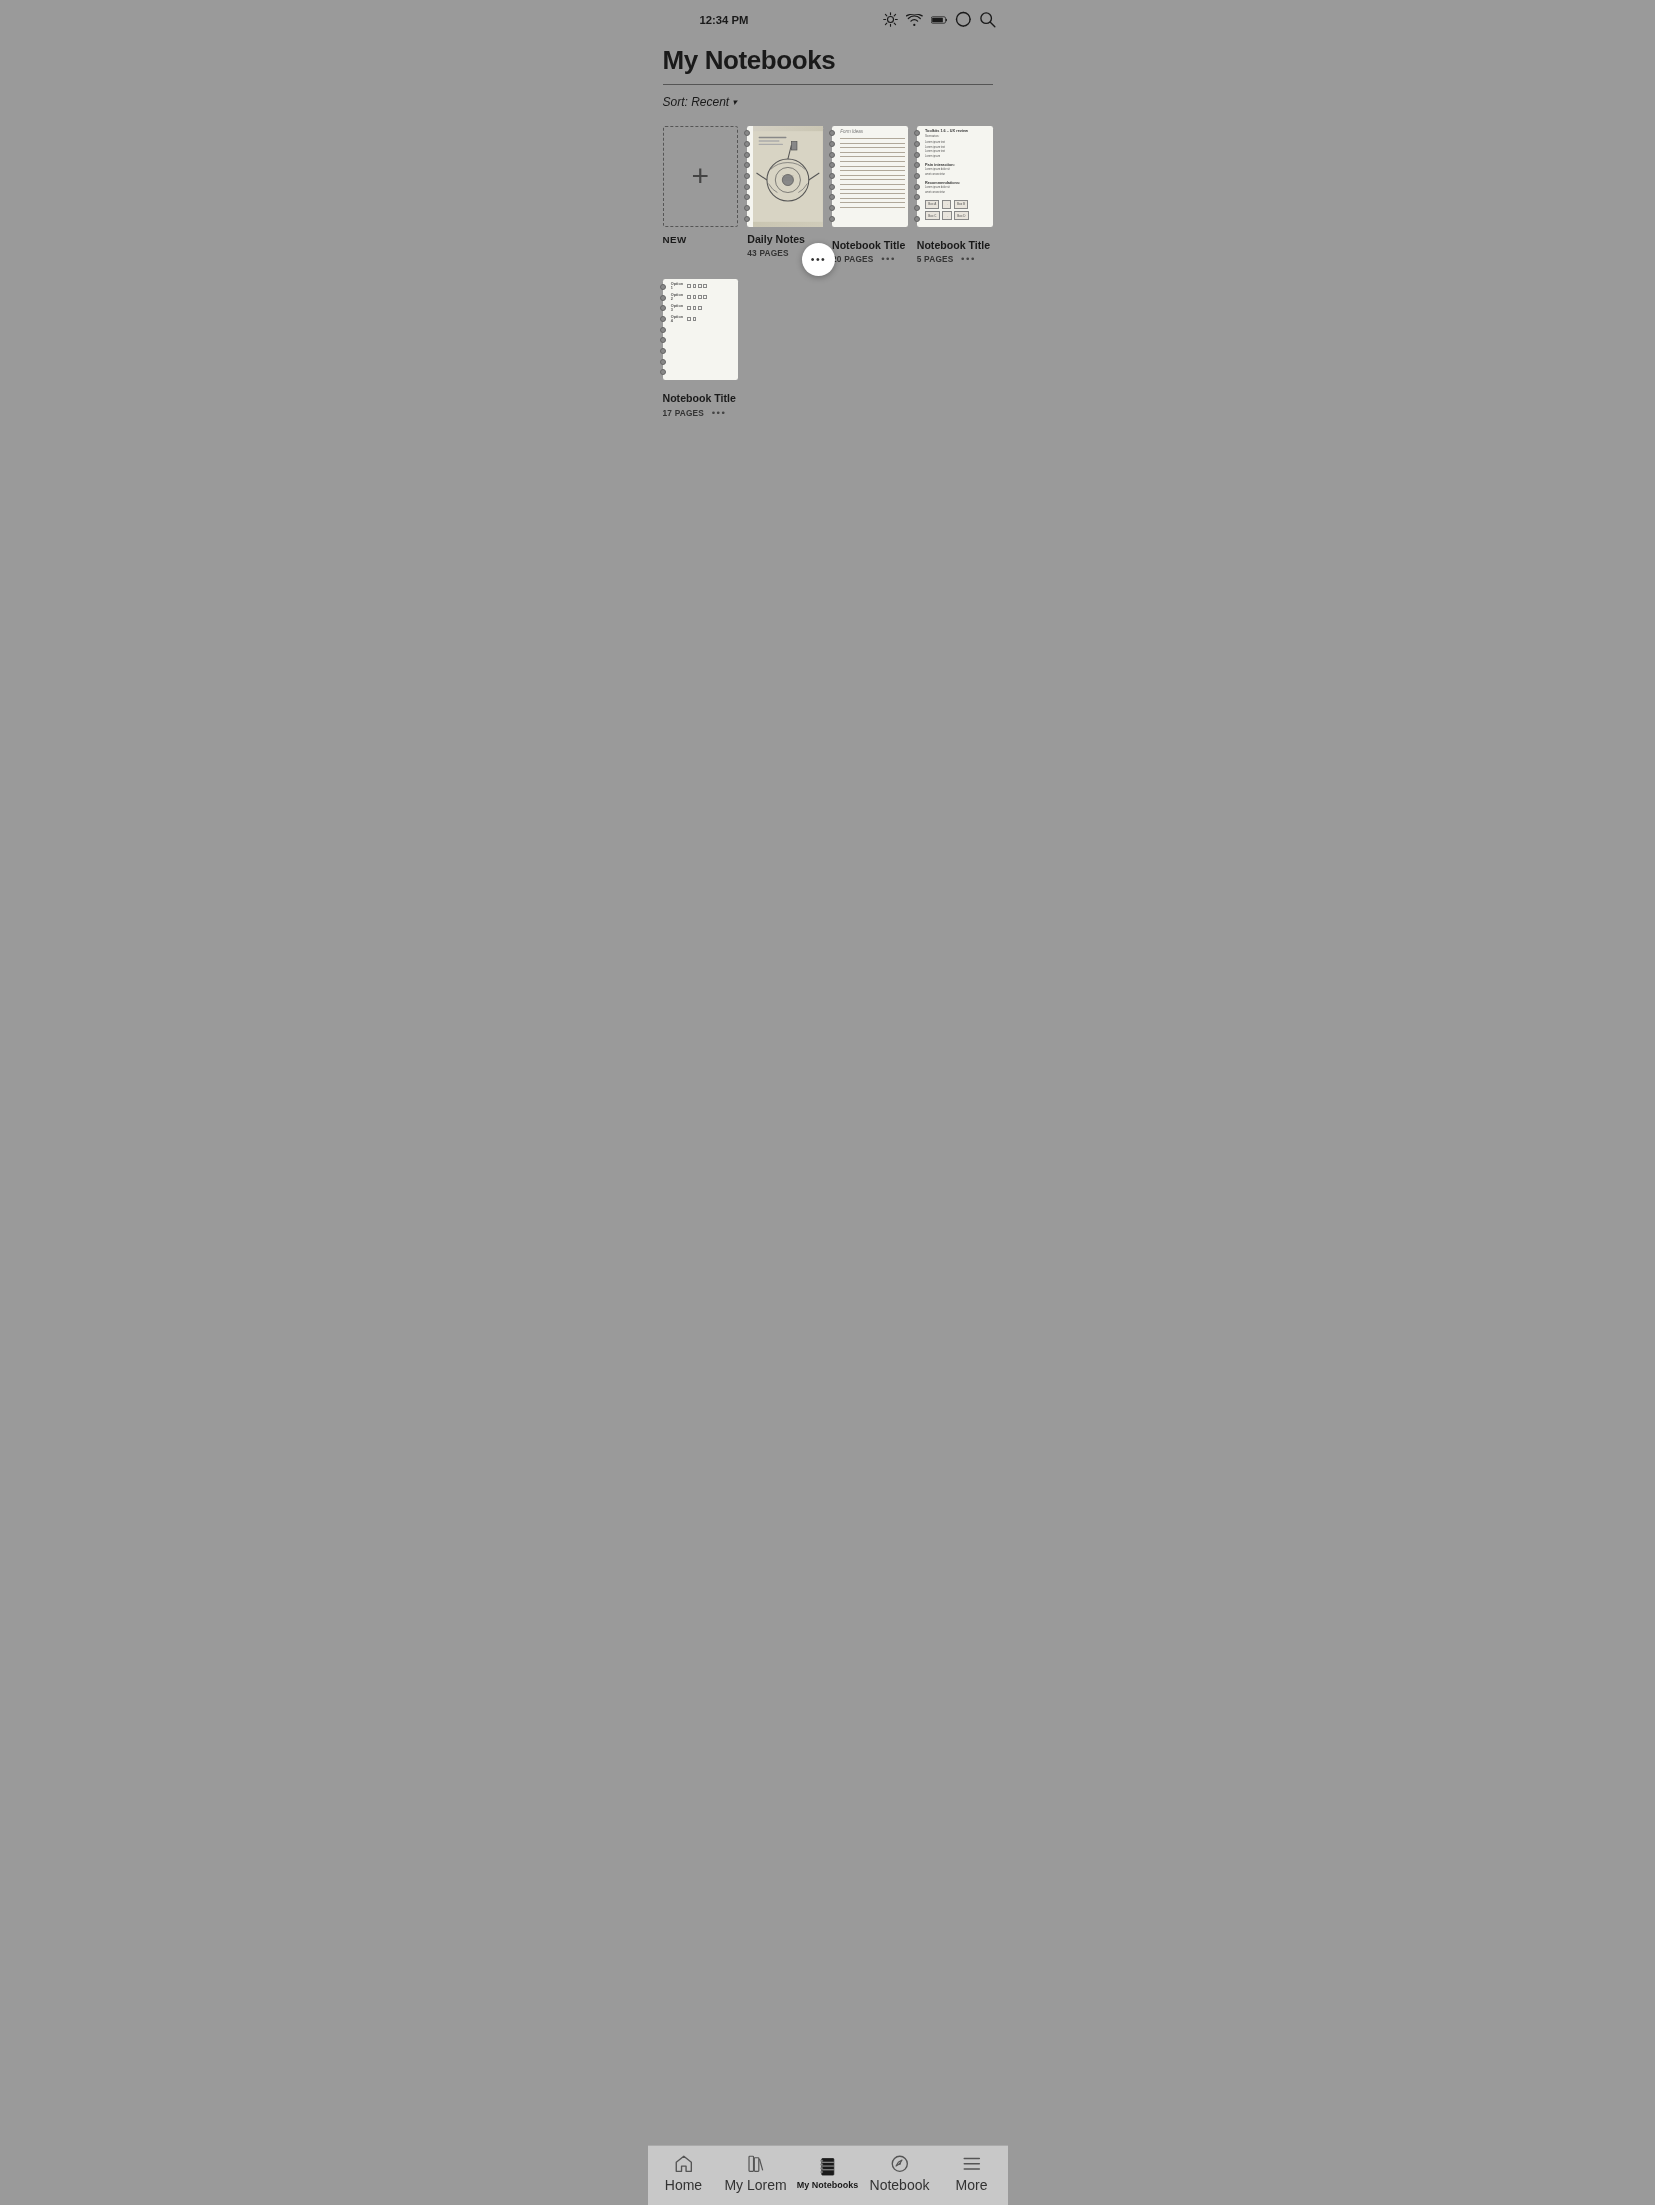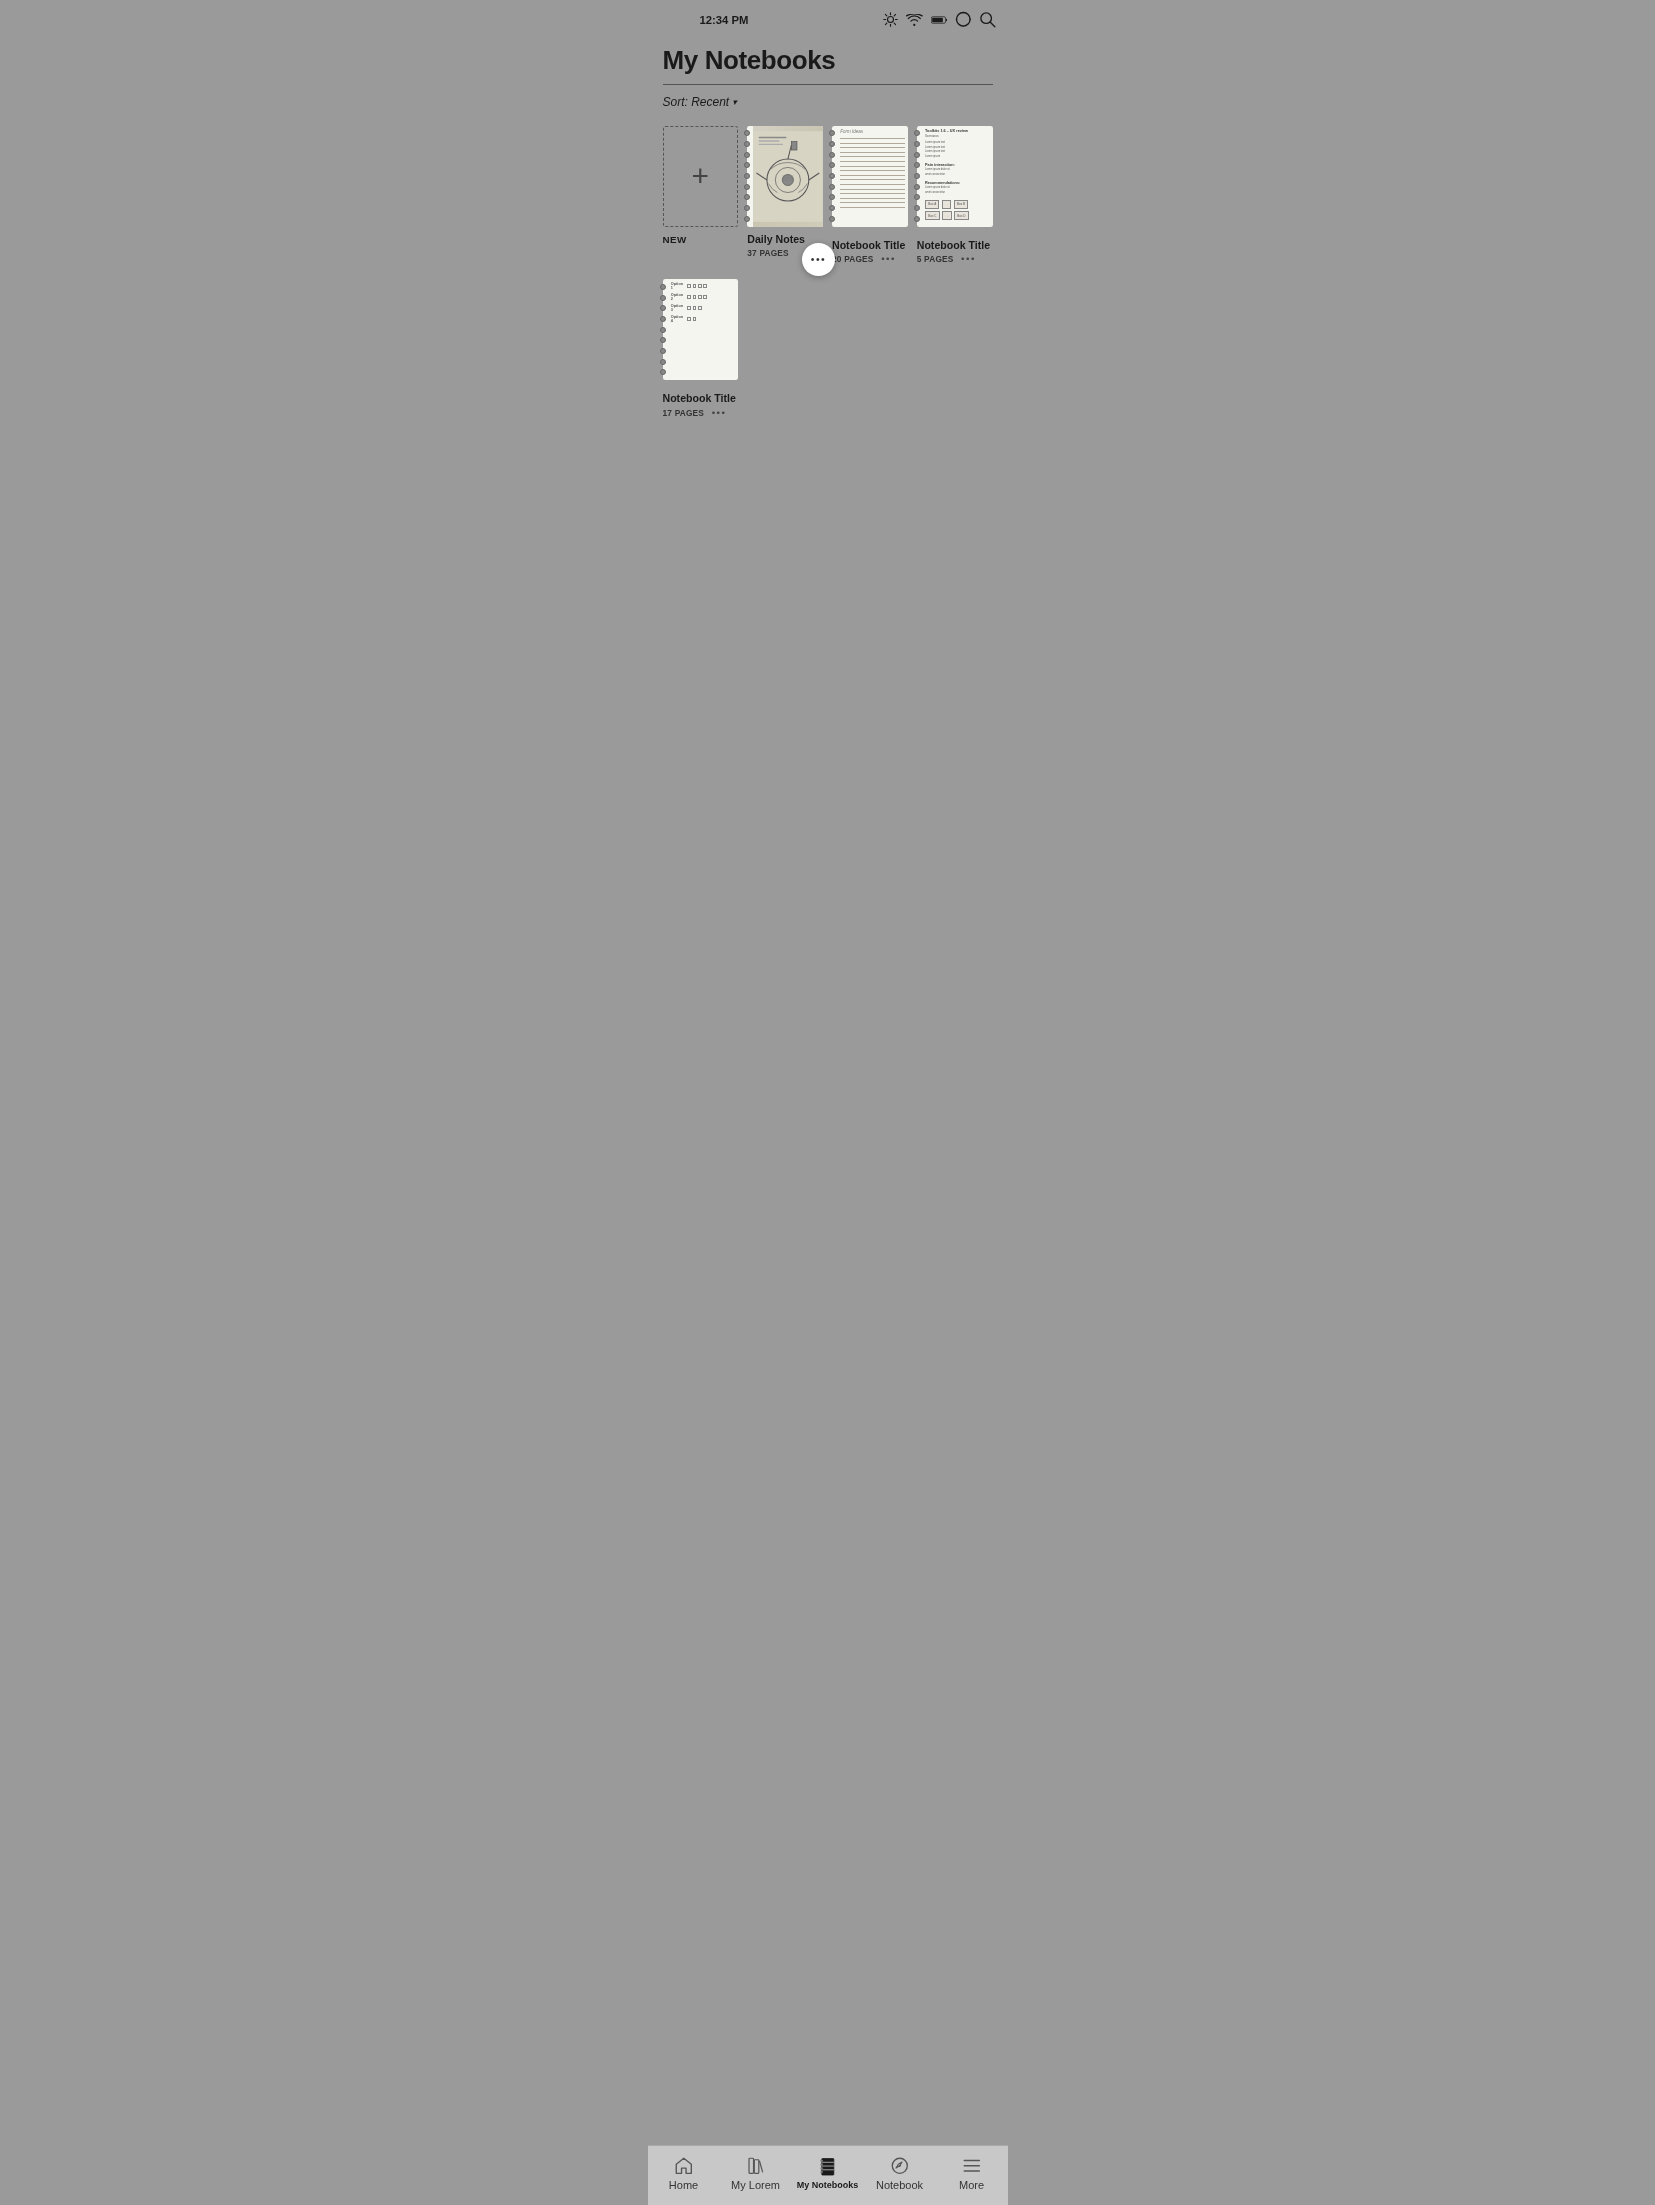--- a/index.html
+++ b/index.html
@@ -260,21 +260,21 @@
 
     .nav-icon {
       width: 21px;
       height: 21px;
       display: flex;
       align-items: center;
       justify-content: center;
     }
 
     .nav-label {
-      font-size: 11px;
+      font-size: 14px;
       color: #333;
     }
 
     .nav-label-active {
       font-size: 9px;
       color: #1a1a1a;
       font-weight: 700;
     }
 
     .nav-icon-svg {
@@ -501,21 +501,21 @@
 
             <rect x="8" y="8" width="40" height="2" rx="1" fill="#888"></rect>
             <rect x="8" y="13" width="30" height="2" rx="1" fill="#aaa"></rect>
             <rect x="8" y="18" width="35" height="2" rx="1" fill="#aaa"></rect>
           </svg>
         </div>
       </div>
     </div>
     <div class="notebook-title" style="">Daily Notes</div>
     <div class="notebook-meta">
-      <span class="notebook-pages">37 PAGES</span>
+      <span class="notebook-pages">43 PAGES</span>
     </div>
 
     <div class="more-circle-btn">
       <span class="more-circle-dots">•••</span>
     </div>
   </div>
 
   <div class="notebook-item">
     <div class="notebook-cover spiral-notebook-cover">
       <div class="spiral-left">

